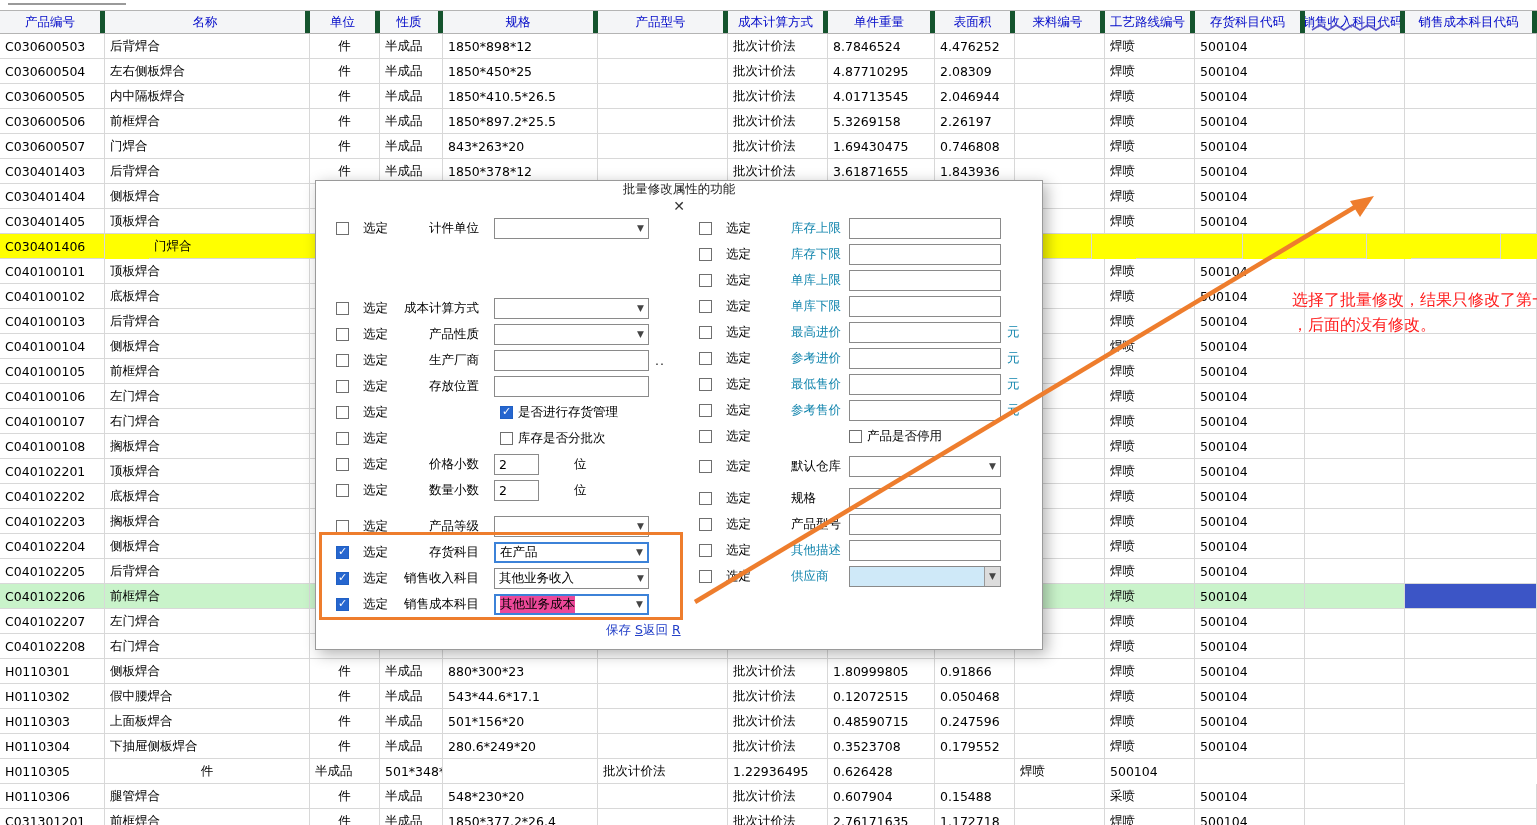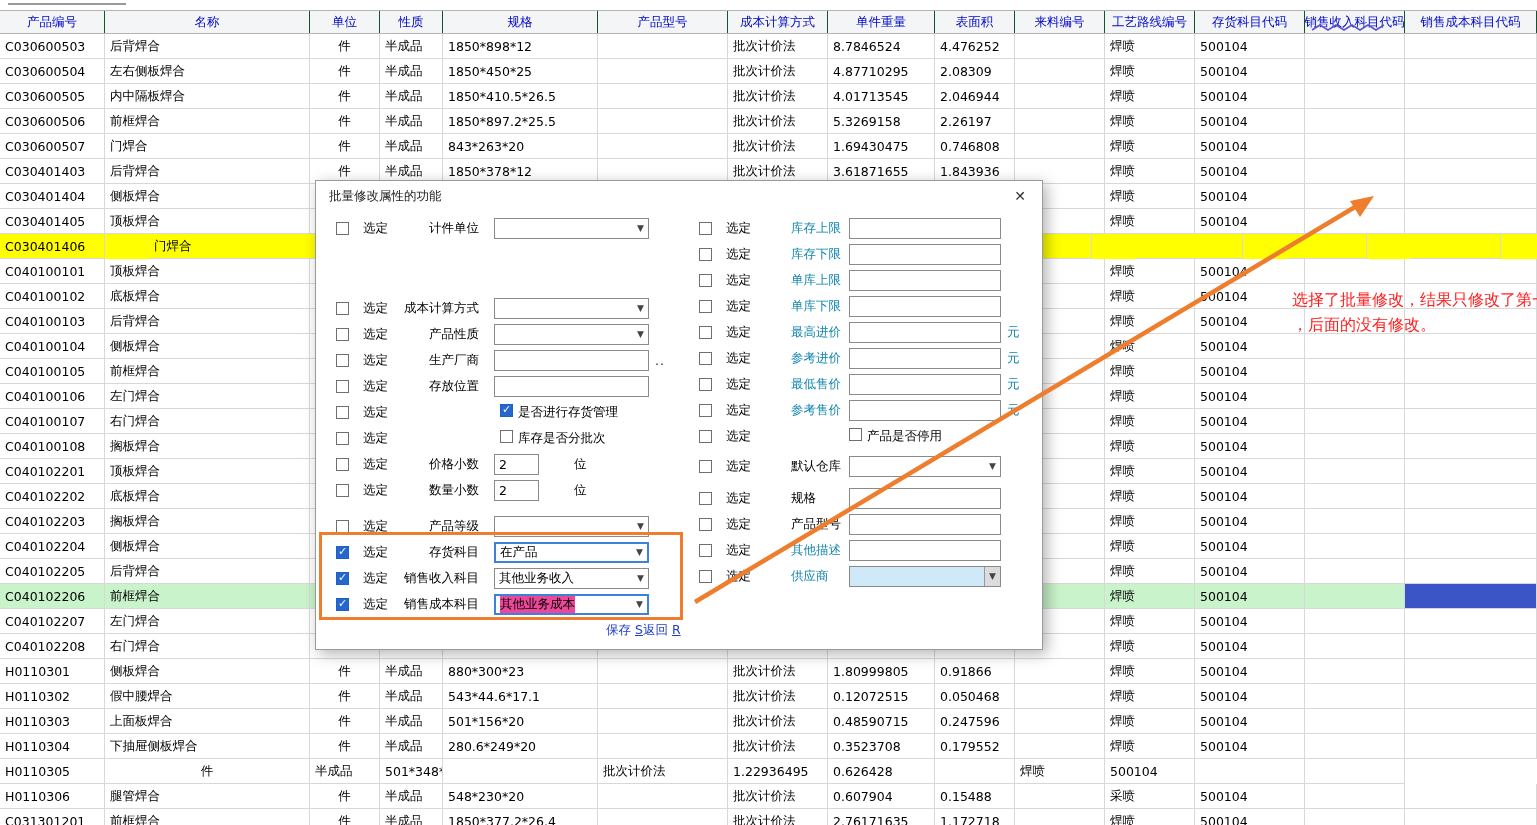--- a/index.html
+++ b/index.html
@@ -18,36 +18,36 @@
   body{background:#e9e9e9;}
   .screen{position:relative;width:1537px;height:825px;background:#fff;overflow:hidden;
     font-family:"DejaVu Sans","Liberation Sans",sans-serif;font-size:12.5px;color:#000;}
   .top-line{position:absolute;left:8px;top:3px;width:118px;height:2px;background:#9a9a9a;}
 
   
   .grid{position:absolute;left:0;top:10px;width:1537px;z-index:1;}
   .grid-header,.row{display:grid;grid-template-columns:105px 205px 70px 63px 155px 130px 100px 107px 80px 90px 90px 110px 100px 132px;}
   .grid-header{height:24px;background:#f4f5f7;border-top:1px solid var(--grid-line-strong);border-bottom:1px solid var(--grid-line-strong);}
   .hcell{color:var(--header-text);display:flex;align-items:center;justify-content:center;
-    border-right:1px solid #14532d;white-space:nowrap;overflow:hidden;}
+    border-right:5px solid #14532d;white-space:nowrap;overflow:hidden;}
   .row{height:25px;background:#fff;}
   .row.hl-yellow{background:var(--yellow);gap:44px;}
   .row.hl-green{background:var(--green);}
   .cell{border-right:1px solid var(--grid-line);border-bottom:1px solid var(--grid-line);
     display:flex;align-items:center;padding:0 5px;white-space:nowrap;overflow:hidden;}
   .cell.c2{justify-content:center;}
   .cell.sel-cell{background:var(--selcell);}
 
   
   .note{position:absolute;left:1292px;top:287px;color:var(--red);line-height:25px;font-size:16px;z-index:3;white-space:nowrap;}
 
   
   .dialog{position:absolute;left:315px;top:180px;width:728px;height:470px;background:#fff;
     border:1px solid #9a9a9a;box-shadow:4px 4px 14px rgba(0,0,0,.30);z-index:10;}
-  .dlg-title-bar{height:30px;display:flex;align-items:center;padding:0 13px;}
+  .dlg-title-bar{height:30px;display:flex;align-items:center;padding:0 13px;flex-direction:column;}
   .dlg-title{flex:1;color:#222;}
   .dlg-close{cursor:pointer;font-size:14px;color:#333;padding:0 3px;}
   .dlg-body{position:absolute;left:0;top:30px;width:100%;height:406px;}
   .dlg-col{position:absolute;top:0;padding-top:4px;}
   .dlg-col.left{left:20px;width:352px;}
   .dlg-col.right{left:383px;width:330px;}
   .dlg-row{display:flex;align-items:center;height:26px;}
   .sel-wrap{display:flex;align-items:center;gap:14px;width:55px;flex:0 0 auto;}
   .cb{width:13px;height:13px;border:1px solid #6f6f6f;background:#fff;position:relative;flex:0 0 auto;}
   .cb.checked{background:#2666cf;border-color:#2060c4;}
@@ -63,21 +63,21 @@
   .select{justify-content:space-between;padding-left:4px;}
   .select .sel-value{white-space:nowrap;overflow:hidden;}
   .select .chev{font-size:9px;color:#444;padding:0 4px;align-self:stretch;display:flex;align-items:center;}
   .select.focused{border:2px solid #3c82d8;}
   .sel-value.text-selected{background:#ec4899;}
   .select.light{background:#cfe9f8;}
   .select.light .chev{background:#dcdcdc;border-left:1px solid #999;}
   .dots-btn{margin-left:6px;color:#222;cursor:pointer;letter-spacing:1px;}
   .left .suffix{margin-left:35px;}
   .right .suffix{margin-left:6px;}
-  .inline-check{display:flex;align-items:flex-start;gap:5px;white-space:nowrap;}
+  .inline-check{display:flex;align-items:center;gap:5px;white-space:nowrap;}
   .left .checkrow .inline-check{margin-left:109px;}
   .right .checkrow .inline-check{margin-left:95px;}
   .dlg-buttons{position:absolute;left:0;bottom:10px;width:100%;display:flex;padding-left:290px;}
   .dlg-link{color:var(--link);cursor:pointer;text-decoration:none;}
   .dlg-link u{text-decoration:underline;}
   .orange-box{position:absolute;left:3px;top:351px;width:364px;height:88px;border:3px solid var(--orange);z-index:6;pointer-events:none;}
 
   
   .overlay{position:absolute;left:0;top:0;z-index:40;pointer-events:none;}
 </style>

